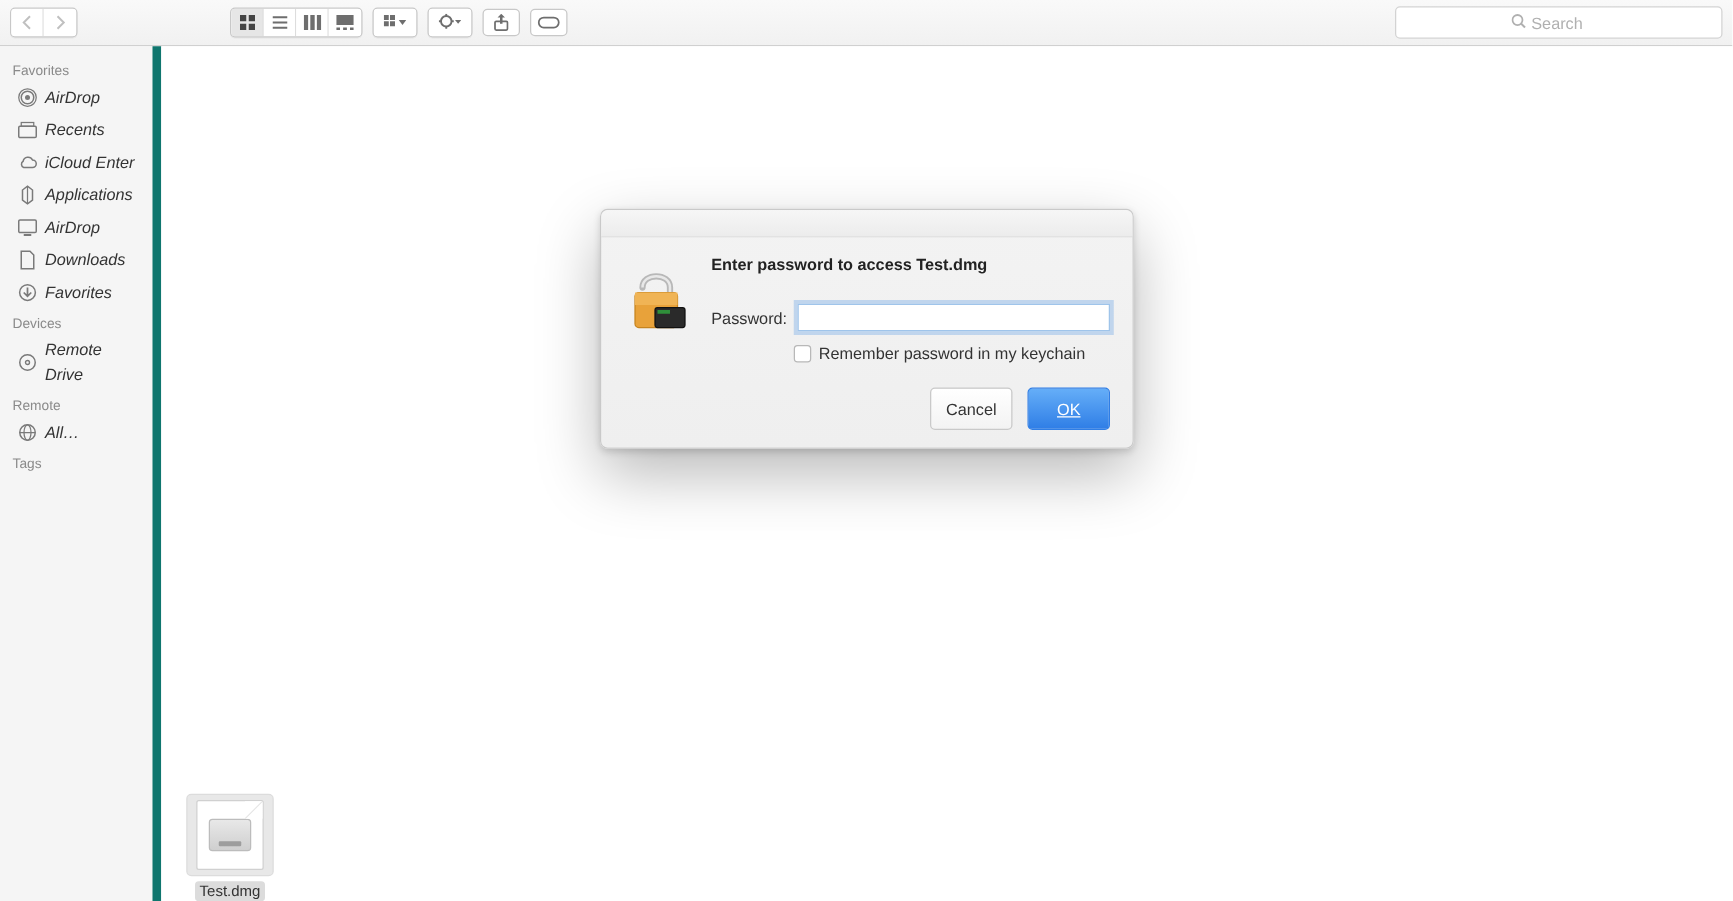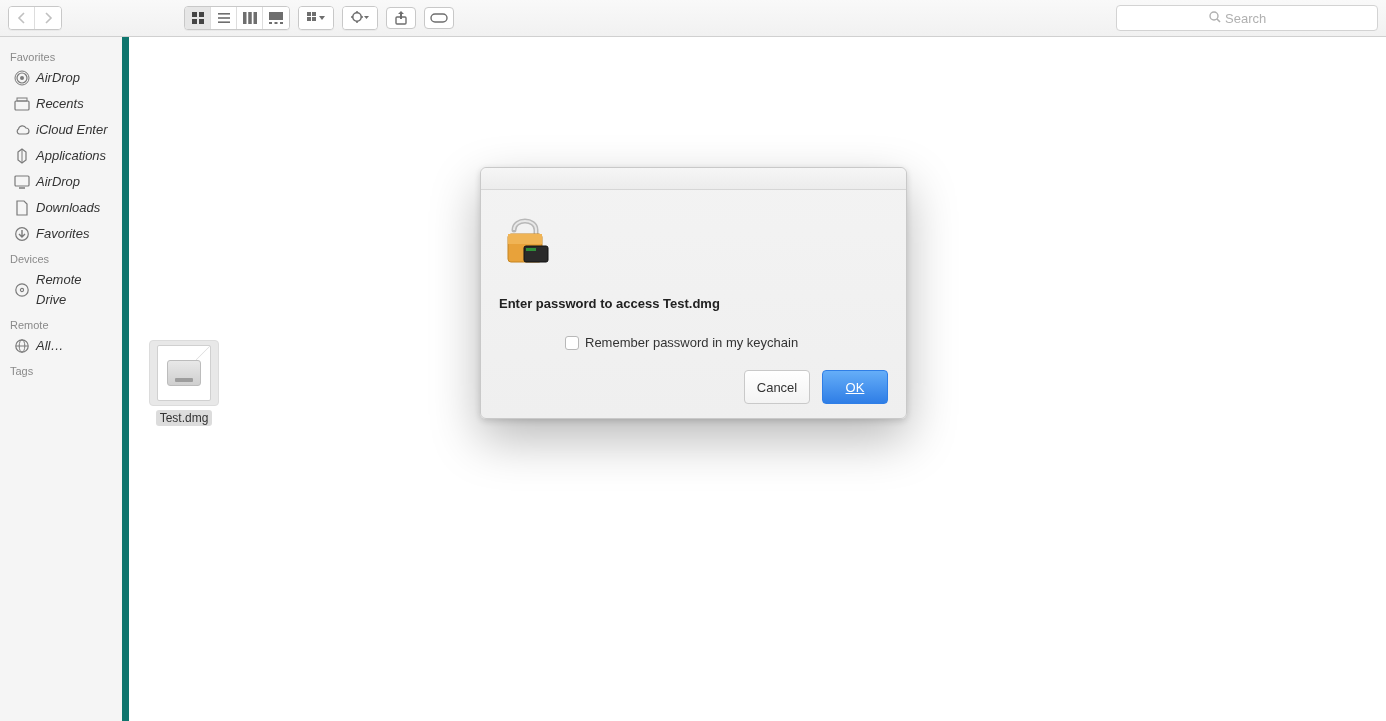--- a/index.html
+++ b/index.html
@@ -116,21 +116,21 @@
     .sb-item .icon { width:16px; height:16px; display:flex; align-items:center; justify-content:center; color:#7a7a7a; }
     .sb-item .icon svg { display:block; }
 
     
     .content {
       flex: 1;
       background: #fff;
       position: relative;
       padding: 8px 0 0 20px;
       display:flex;
-      align-items:center;
+      align-items:flex-end;
     }
 
     .file-item {
       width: 70px;
       text-align: center;
       user-select: none;
     }
     .file-icon-wrap {
       width: 70px;
       height: 66px;
@@ -198,22 +198,21 @@
     }
     .dialog-title-strip {
       height: 22px;
       border-bottom: 1px solid #d6d6d6;
       background: linear-gradient(#f6f6f6,#ececec);
       border-radius: 6px 6px 0 0;
     }
     .dialog-body {
       padding: 14px 18px 4px 18px;
       display:flex;
-      gap: 32px;
-      flex-direction: column;
+      gap: 18px;
     }
     .lock-icon-wrap { width:52px; display:flex; align-items:flex-start; justify-content:center; padding-top:4px;}
     .dialog-right { flex:1; }
     .dialog-heading { font-weight: 600; font-size: 13px; color:#222; margin-bottom: 24px; }
 
     .pw-row {
       display:flex;
       align-items:center;
       gap: 8px;
       margin-bottom: 10px;
@@ -484,20 +483,24 @@
           <path d="M14 22 C14 10, 36 10, 36 22 L36 28" fill="none" stroke="#b8b8b8" stroke-width="5" stroke-linecap="round"></path>
           <path d="M14 22 C14 10, 36 10, 36 22 L36 28" fill="none" stroke="#e8e8e8" stroke-width="2"></path>
           <rect x="8" y="26" width="34" height="28" rx="3" fill="#e8a23a" stroke="#c6841f"></rect>
           <rect x="8" y="26" width="34" height="10" fill="#f0b455"></rect>
           <rect x="24" y="38" width="24" height="16" rx="2" fill="#2a2a2a" stroke="#111"></rect>
           <rect x="26" y="40" width="10" height="3" fill="#2f8f3a"></rect>
         </svg>
       </div>
       <div class="dialog-right">
         <div class="dialog-heading">Enter password to access Test.dmg</div>
+        <div class="pw-row">
+          <span class="pw-label">Password:</span>
+          <input class="pw-input" type="password" style="">
+        </div>
         <div class="chk-row">
           <span class="chk"></span>
           <span class="chk-label">Remember password in my keychain</span>
         </div>
       </div>
     </div>
     <div class="dialog-buttons">
       <div class="btn btn-cancel">Cancel</div>
       <div class="btn btn-default">OK</div>
     </div>

